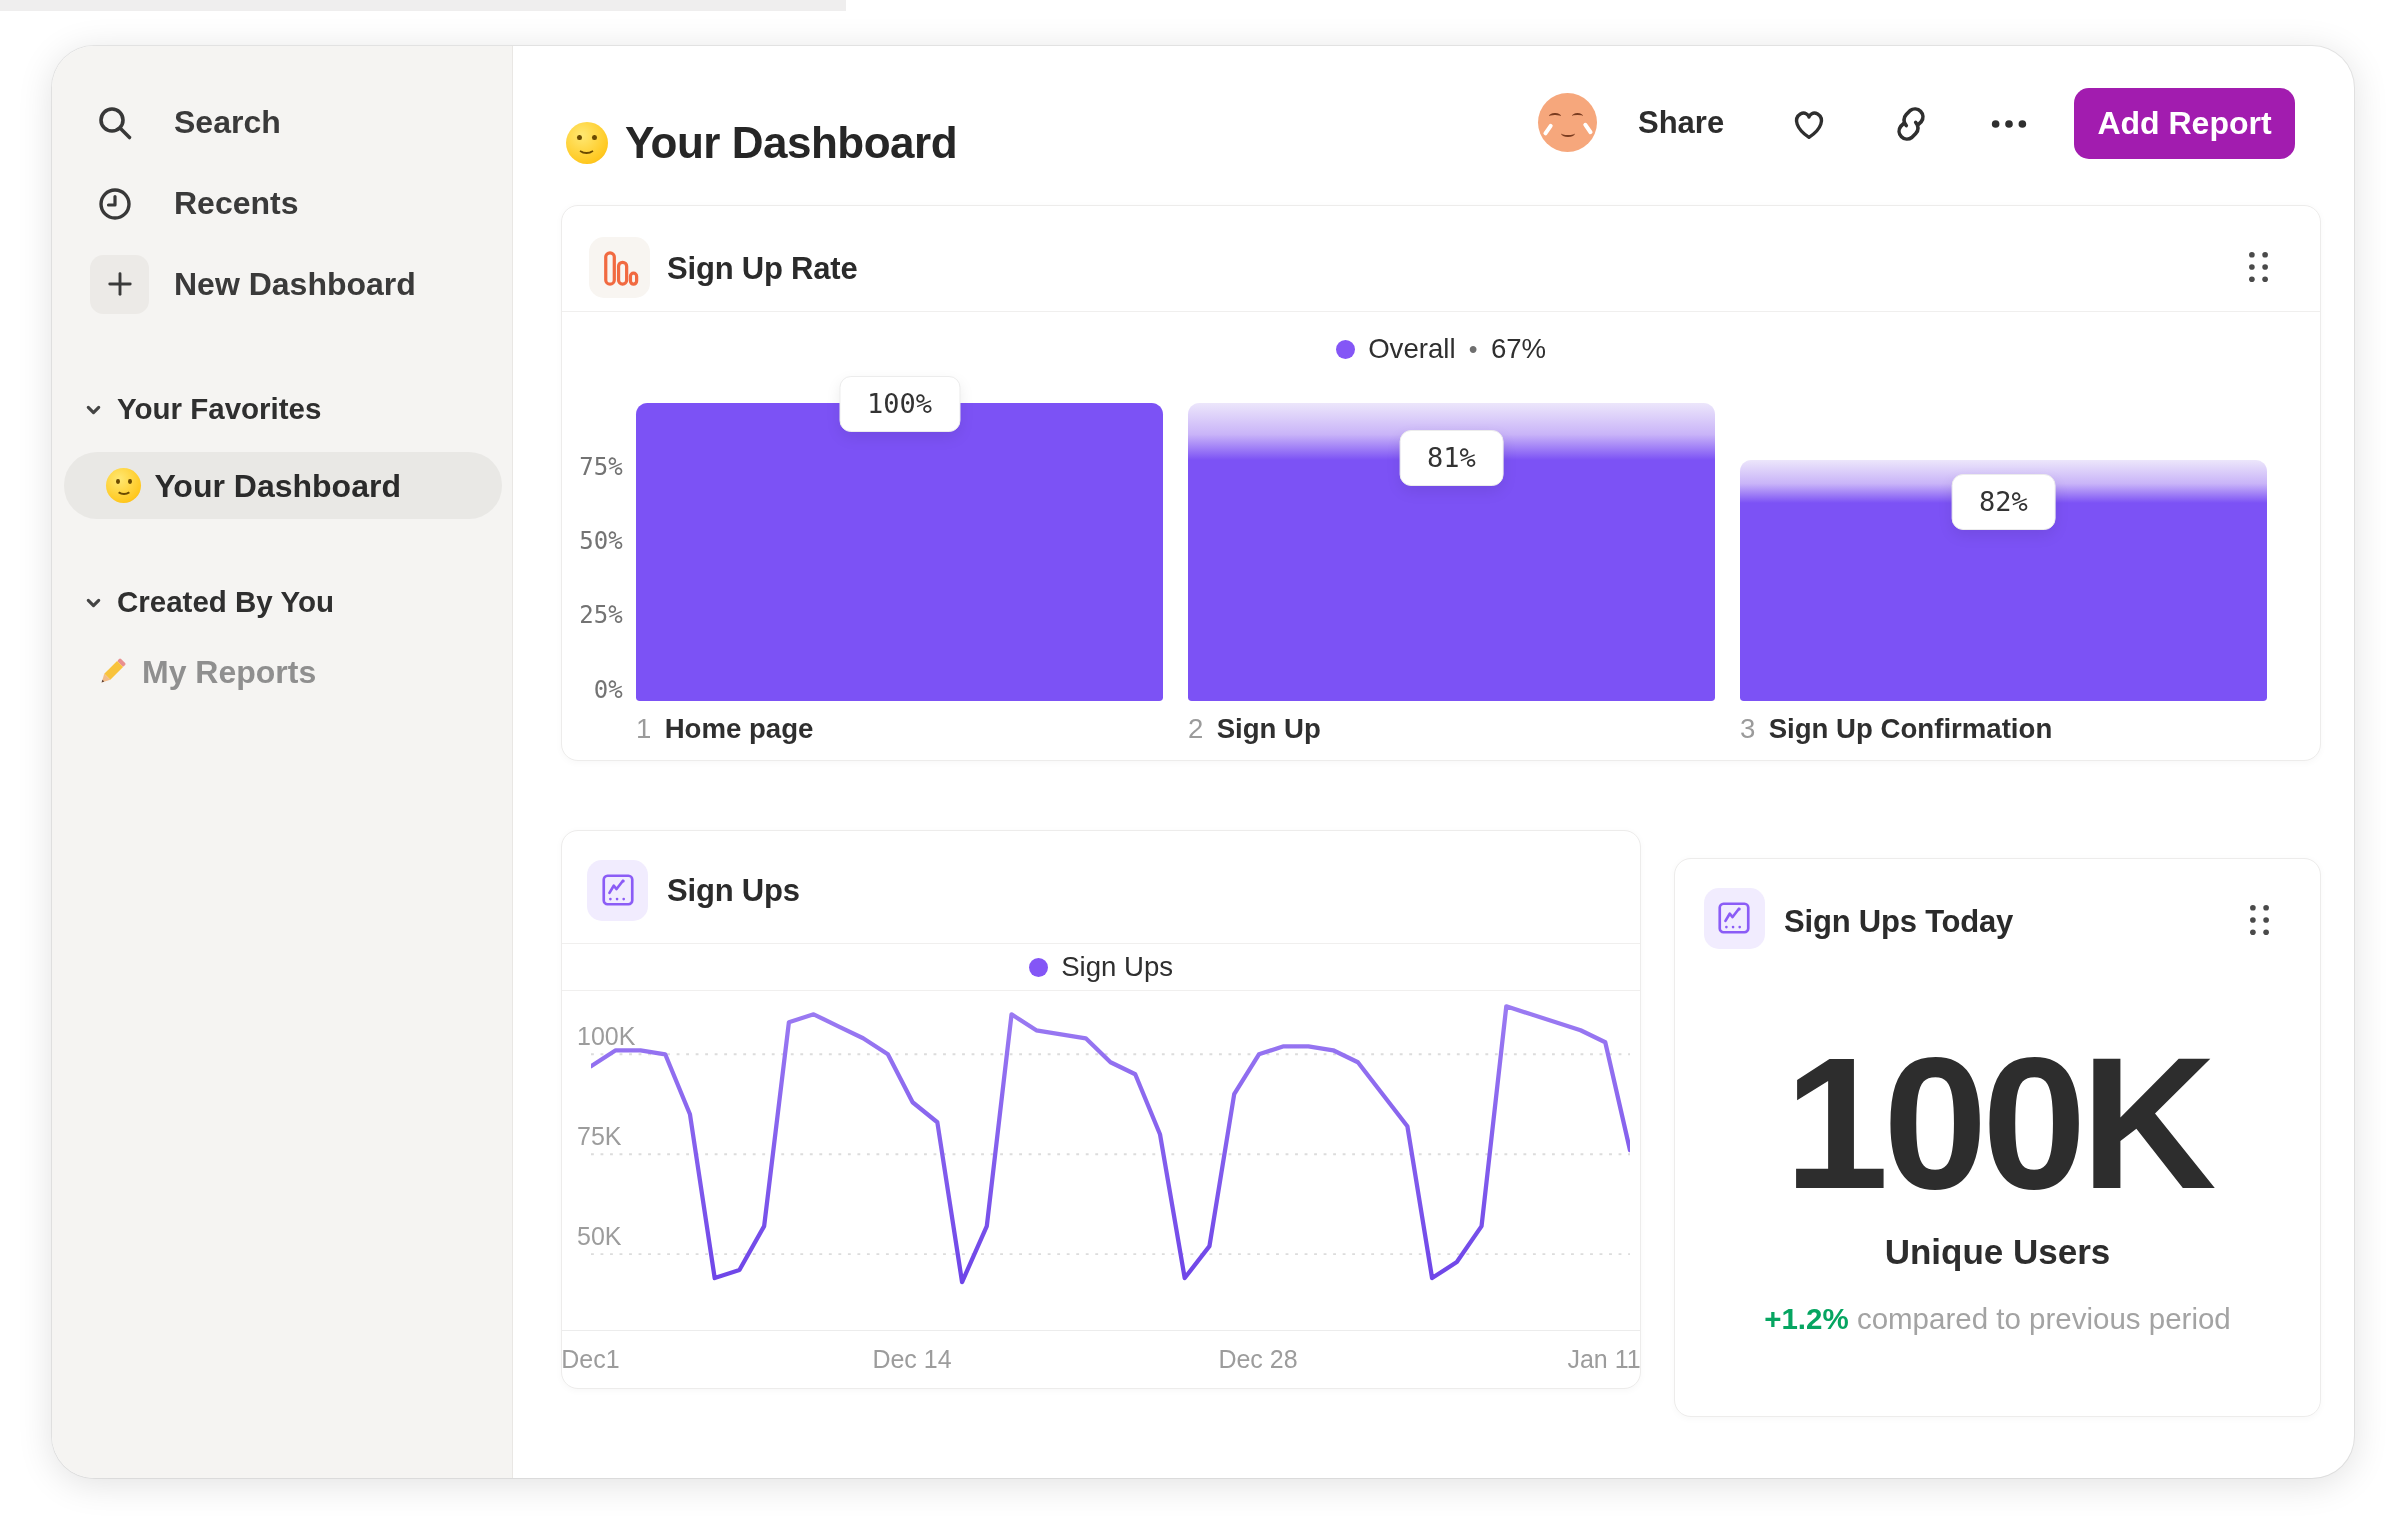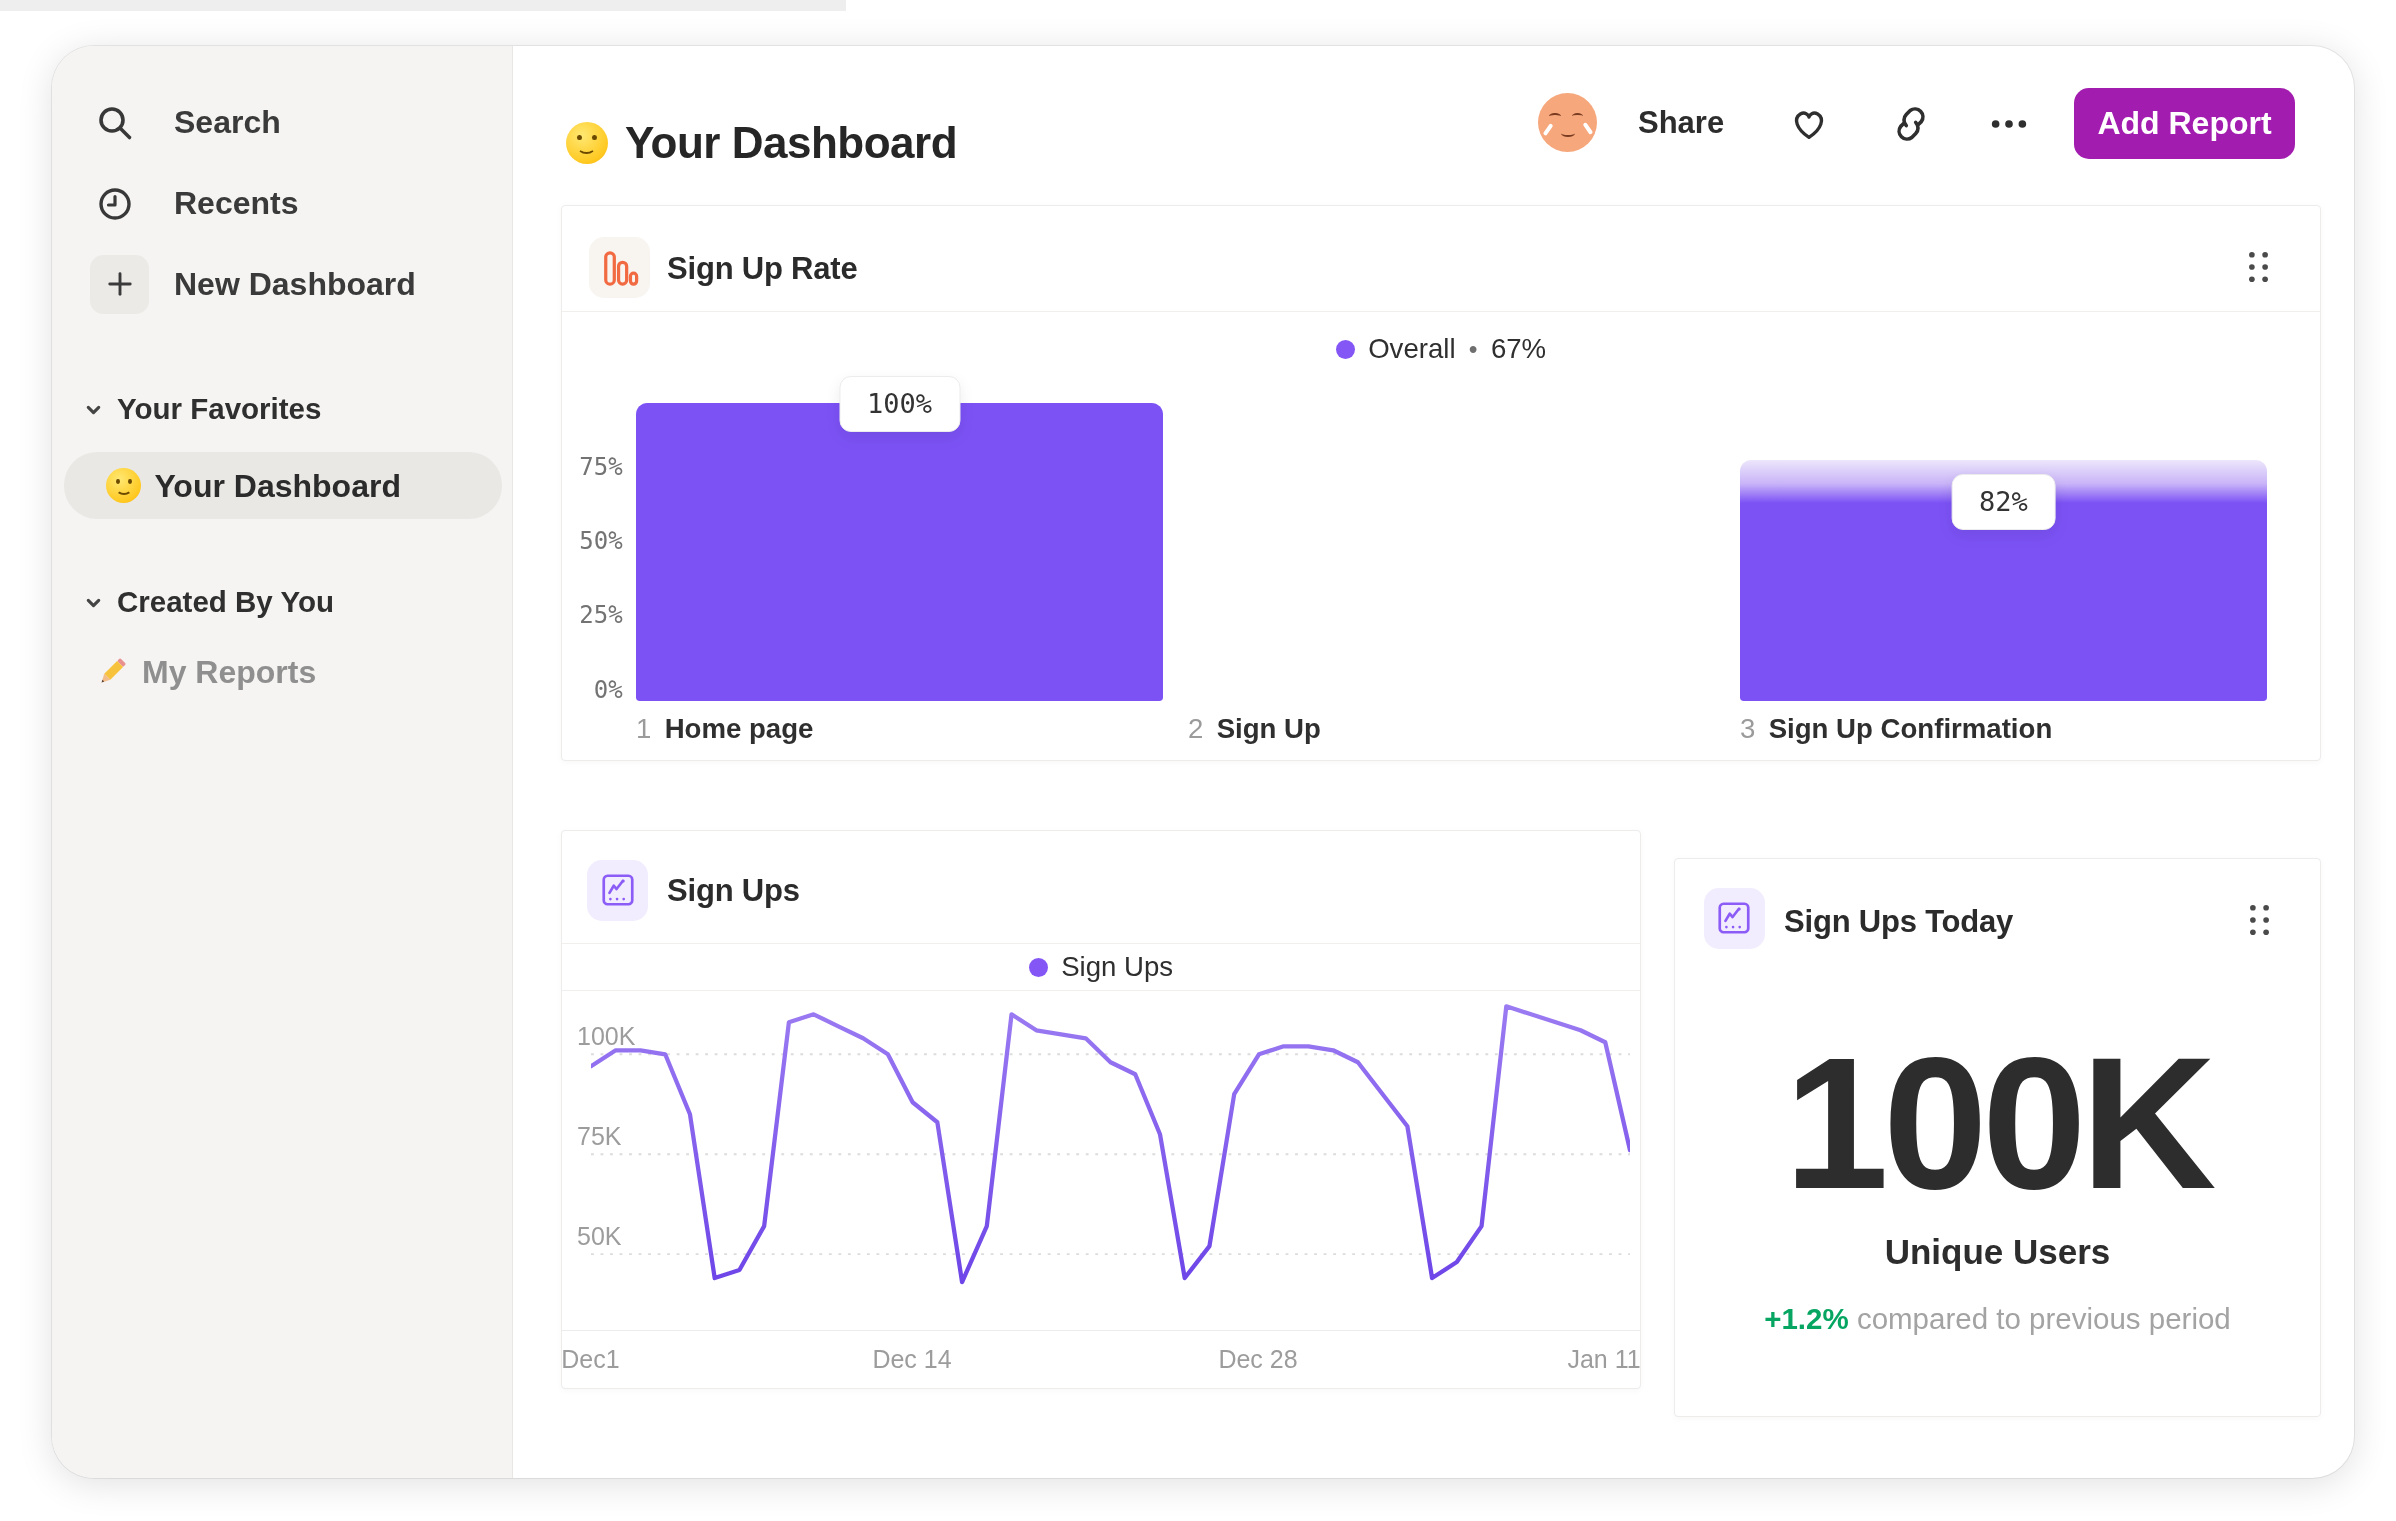--- a/index.html
+++ b/index.html
@@ -48,21 +48,21 @@
   .avatar .mouth { position:absolute; left:23px; top:36px; width:14.3px; height:7.6px; border-radius:50%; border-bottom:2.9px solid #7a3c20; }
   .avatar .tick { position:absolute; width:3.8px; height:13.3px; background:#fff; border-radius:1.9px; }
   .avatar .tick.l { left:7.6px; top:30px; transform:rotate(35deg); }
   .avatar .tick.r { left:48px; top:28.5px; transform:rotate(-35deg); }
   .share { position:absolute; left:1586px; top:59px; font-size:31px; font-weight:600; color:#2d2d2d; cursor:pointer; }
   .hicon { position:absolute; top:57px; width:42px; height:42px; display:flex; align-items:center; justify-content:center; cursor:pointer; }
   .add-btn { position:absolute; left:2022px; top:42px; width:221px; height:71px; background:#a21caf; border:none;
     border-radius:15px; color:#fff; font-size:32px; font-weight:700; font-family:inherit; cursor:pointer; }
 
   
-  .card { position:absolute; background:#fff; border:1.4px solid #edeceb; border-radius:4px;
+  .card { position:absolute; background:#fff; border:1.4px solid #edeceb; border-radius:17px;
     box-shadow:0 1.9px 7.6px rgba(0,0,0,.03); }
   .card-funnel { left:509px; top:159px; width:1760px; height:556px; }
   .card-line   { left:509px; top:784px; width:1080px; height:559px; }
   .card-today  { left:1622px; top:784px; width:647px; height:559px;margin-top:28px; }
   .icon-tile { position:absolute; width:61px; height:61px; border-radius:15px; display:flex; align-items:center; justify-content:center; }
   .tile-warm { background:#f8f5f1; } .tile-purple { background:#f1ecfe; }
   .card-title { position:absolute; font-size:31px; font-weight:700; color:#2b2b2b; letter-spacing:-0.2px; }
   .handle { position:absolute; cursor:grab; }
   .divider { position:absolute; left:0; right:0; border-top:1.4px solid #f0efee; }
 
@@ -251,20 +251,25 @@
       <span class="dot"></span>
       <span class="t">Overall</span>
       <span class="sep">•</span>
       <span class="t">67%</span>
     </div>
 
     <div class="funnel-plot">
         <div class="funnel-bar first" style="left: 0px; width: 527px; height: 298px;">
           <div class="funnel-solid" style="top: 0px;"></div>
           <div class="tooltip" style="top: -27px;">100%</div>
+        </div>
+        <div class="funnel-bar" style="left: 552px; width: 527px; height: 298px;">
+          <div class="funnel-cap" style="height: 57px;"></div>
+          <div class="funnel-solid" style="top: 57px;"></div>
+          <div class="tooltip" style="top: 27px;">81%</div>
         </div>
         <div class="funnel-bar" style="left: 1104px; width: 527px; height: 241px;">
           <div class="funnel-cap" style="height: 43px;"></div>
           <div class="funnel-solid" style="top: 43px;"></div>
           <div class="tooltip" style="top: 14px;">82%</div>
         </div>
       </div>
     <div></div>
     <div></div>
   <div class="fstep" style="left: 74px;"><span class="num">1</span><span class="nm">Home page</span></div>

